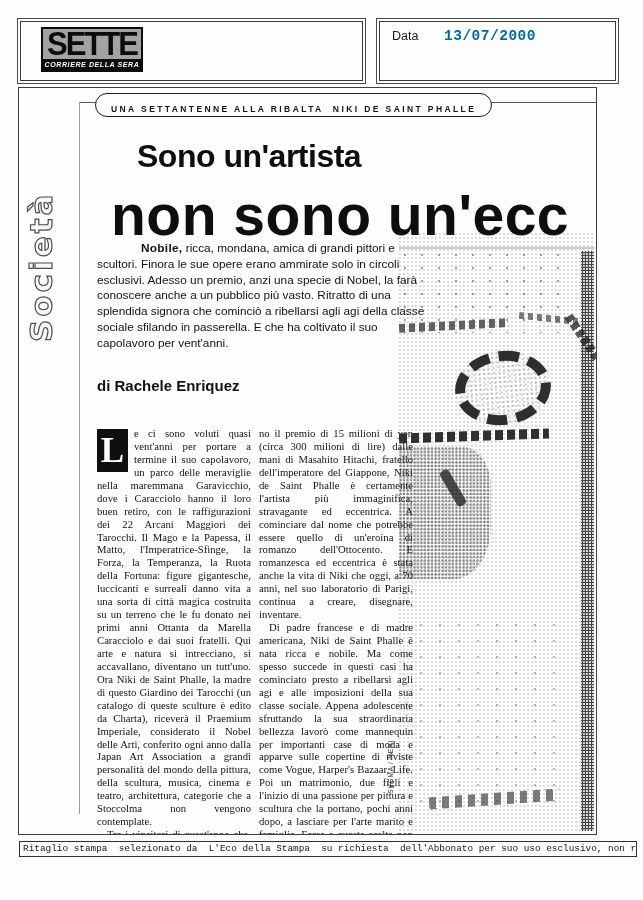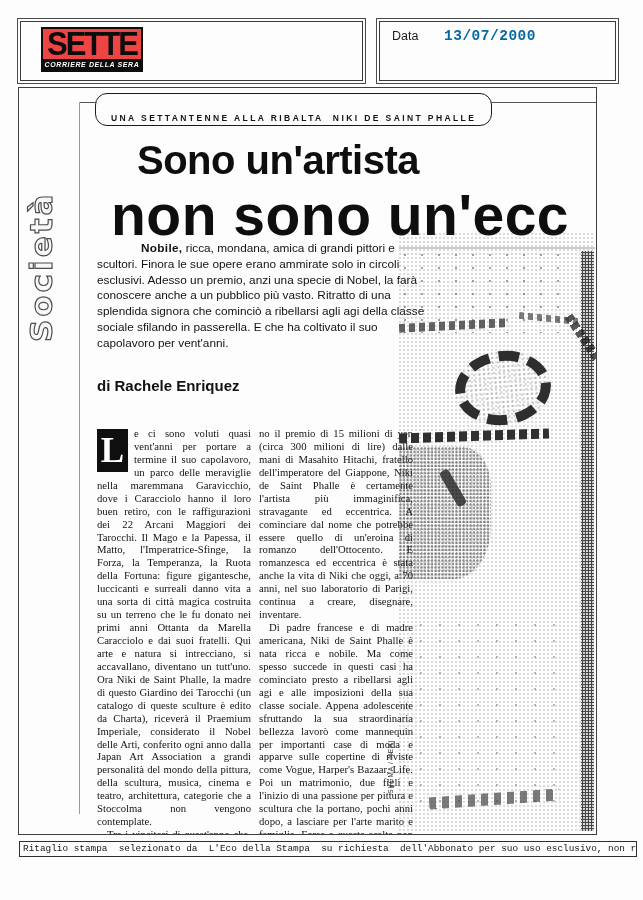--- a/index.html
+++ b/index.html
@@ -3,39 +3,39 @@
 <meta charset="utf-8">
 <style>
   * { margin:0; padding:0; box-sizing:border-box; }
   html,body { width:643px; height:900px; }
   body { background:#ffffff; font-family:"Liberation Sans", sans-serif; color:#111; }
   .page { position:relative; width:643px; height:900px; background:#fdfdfd; overflow:hidden; }
 
   
   .hdr-box { position:absolute; border:1.5px solid #3a3a3a; outline:1px solid #4a4a4a; outline-offset:2px; background:#fdfdfd; }
   .hdr-left { left:20px; top:21px; width:343px; height:60px; }
-  .logo { position:absolute; left:20px; top:5px; width:102px; border:2px solid #0c0c0c; background:#ef4444; }
+  .logo { position:absolute; left:20px; top:5px; width:102px; border:2px solid #0c0c0c; background:#a3a3a3; }
   .logo-title { display:block; font-weight:900; font-size:31px; line-height:30px; letter-spacing:-2px; text-align:center; color:#0c0c0c; transform:scaleY(1.08); }
   .logo-sub { display:block; background:#0c0c0c; color:#fff; font-style:italic; font-weight:bold; font-size:7px; letter-spacing:0.6px; text-align:center; padding:1.5px 0 2px; white-space:nowrap; }
   .hdr-right { left:379px; top:21px; width:237px; height:60px; padding:6px 0 0 12px; }
   .meta-row { display:flex; line-height:16.5px; }
   .meta-label { width:52px; font-size:12.5px; color:#1c1c1c; }
   .meta-value { font-family:"Liberation Mono", monospace; font-size:14.5px; font-weight:bold; color:#0369a1; letter-spacing:0.5px; }
 
   
   .main-box { position:absolute; left:18px; top:87px; width:579px; height:748px; border:1.5px solid #3f3f3f; background:#fdfdfd; overflow:hidden; }
 
   .societa { position:absolute; left:4px; top:4px; height:250px; writing-mode:vertical-rl; transform:rotate(180deg); font-family:"DejaVu Sans", sans-serif; font-weight:bold; font-size:31px; letter-spacing:3px; color:#f7f7f7; -webkit-text-stroke:1.2px #4e4e4e; }
 
   .rule-top { position:absolute; left:60px; top:14px; right:0; border-top:1.5px solid #555; }
   .rule-left { position:absolute; left:60px; top:14px; height:712px; border-left:1px solid #9a9a9a; }
 
-  .kicker { position:absolute; left:76px; top:5px; border:1.6px solid #1b1b1b; border-radius:12px; background:#fdfdfd; padding:19px 15px 2px; font-size:8.5px; font-weight:bold; letter-spacing:2.4px; white-space:pre; color:#141414; }
+  .kicker { position:absolute; left:76px; top:5px; border:1.6px solid #1b1b1b; border-radius:12px; background:#fdfdfd; padding:10px 15px 2px; font-size:8.5px; font-weight:bold; letter-spacing:2.4px; white-space:pre; color:#141414; }
 
-  .headline-1 { position:absolute; left:118px; top:50px; font-size:40px; font-weight:900; letter-spacing:-0.5px; color:#0e0e0e; white-space:nowrap; }
+  .headline-1 { position:absolute; left:118px; top:50px; font-size:32px; font-weight:900; letter-spacing:-0.5px; color:#0e0e0e; white-space:nowrap; }
   .headline-2 { position:absolute; left:92px; top:94px; font-size:57px; font-weight:900; letter-spacing:0.5px; color:#0e0e0e; white-space:nowrap;text-align:right; }
 
   .standfirst { position:absolute; left:78px; top:153px; width:336px; font-size:11.8px; line-height:1.34; color:#121212; }
   .standfirst b { letter-spacing:0.3px;padding-left:44px; }
   .byline { position:absolute; left:78px; top:289px; font-size:15px; font-weight:bold; color:#121212; }
 
   .columns { position:absolute; left:78px; top:339px; width:316px; display:flex; gap:8px; }
   .col { width:154px; font-family:"Liberation Serif", serif; font-size:10.7px; line-height:1.21; text-align:justify; color:#141414; hyphens:auto; -webkit-hyphens:auto; }
   .col p + p { text-indent:10px; }
   .dropcap { float:left; width:31px; height:43px; margin:2px 6px 1px 0; background:#0f0f0f; color:#fff; font-family:"Liberation Serif", serif; font-weight:bold; font-size:35px; line-height:43px; text-align:center; }

